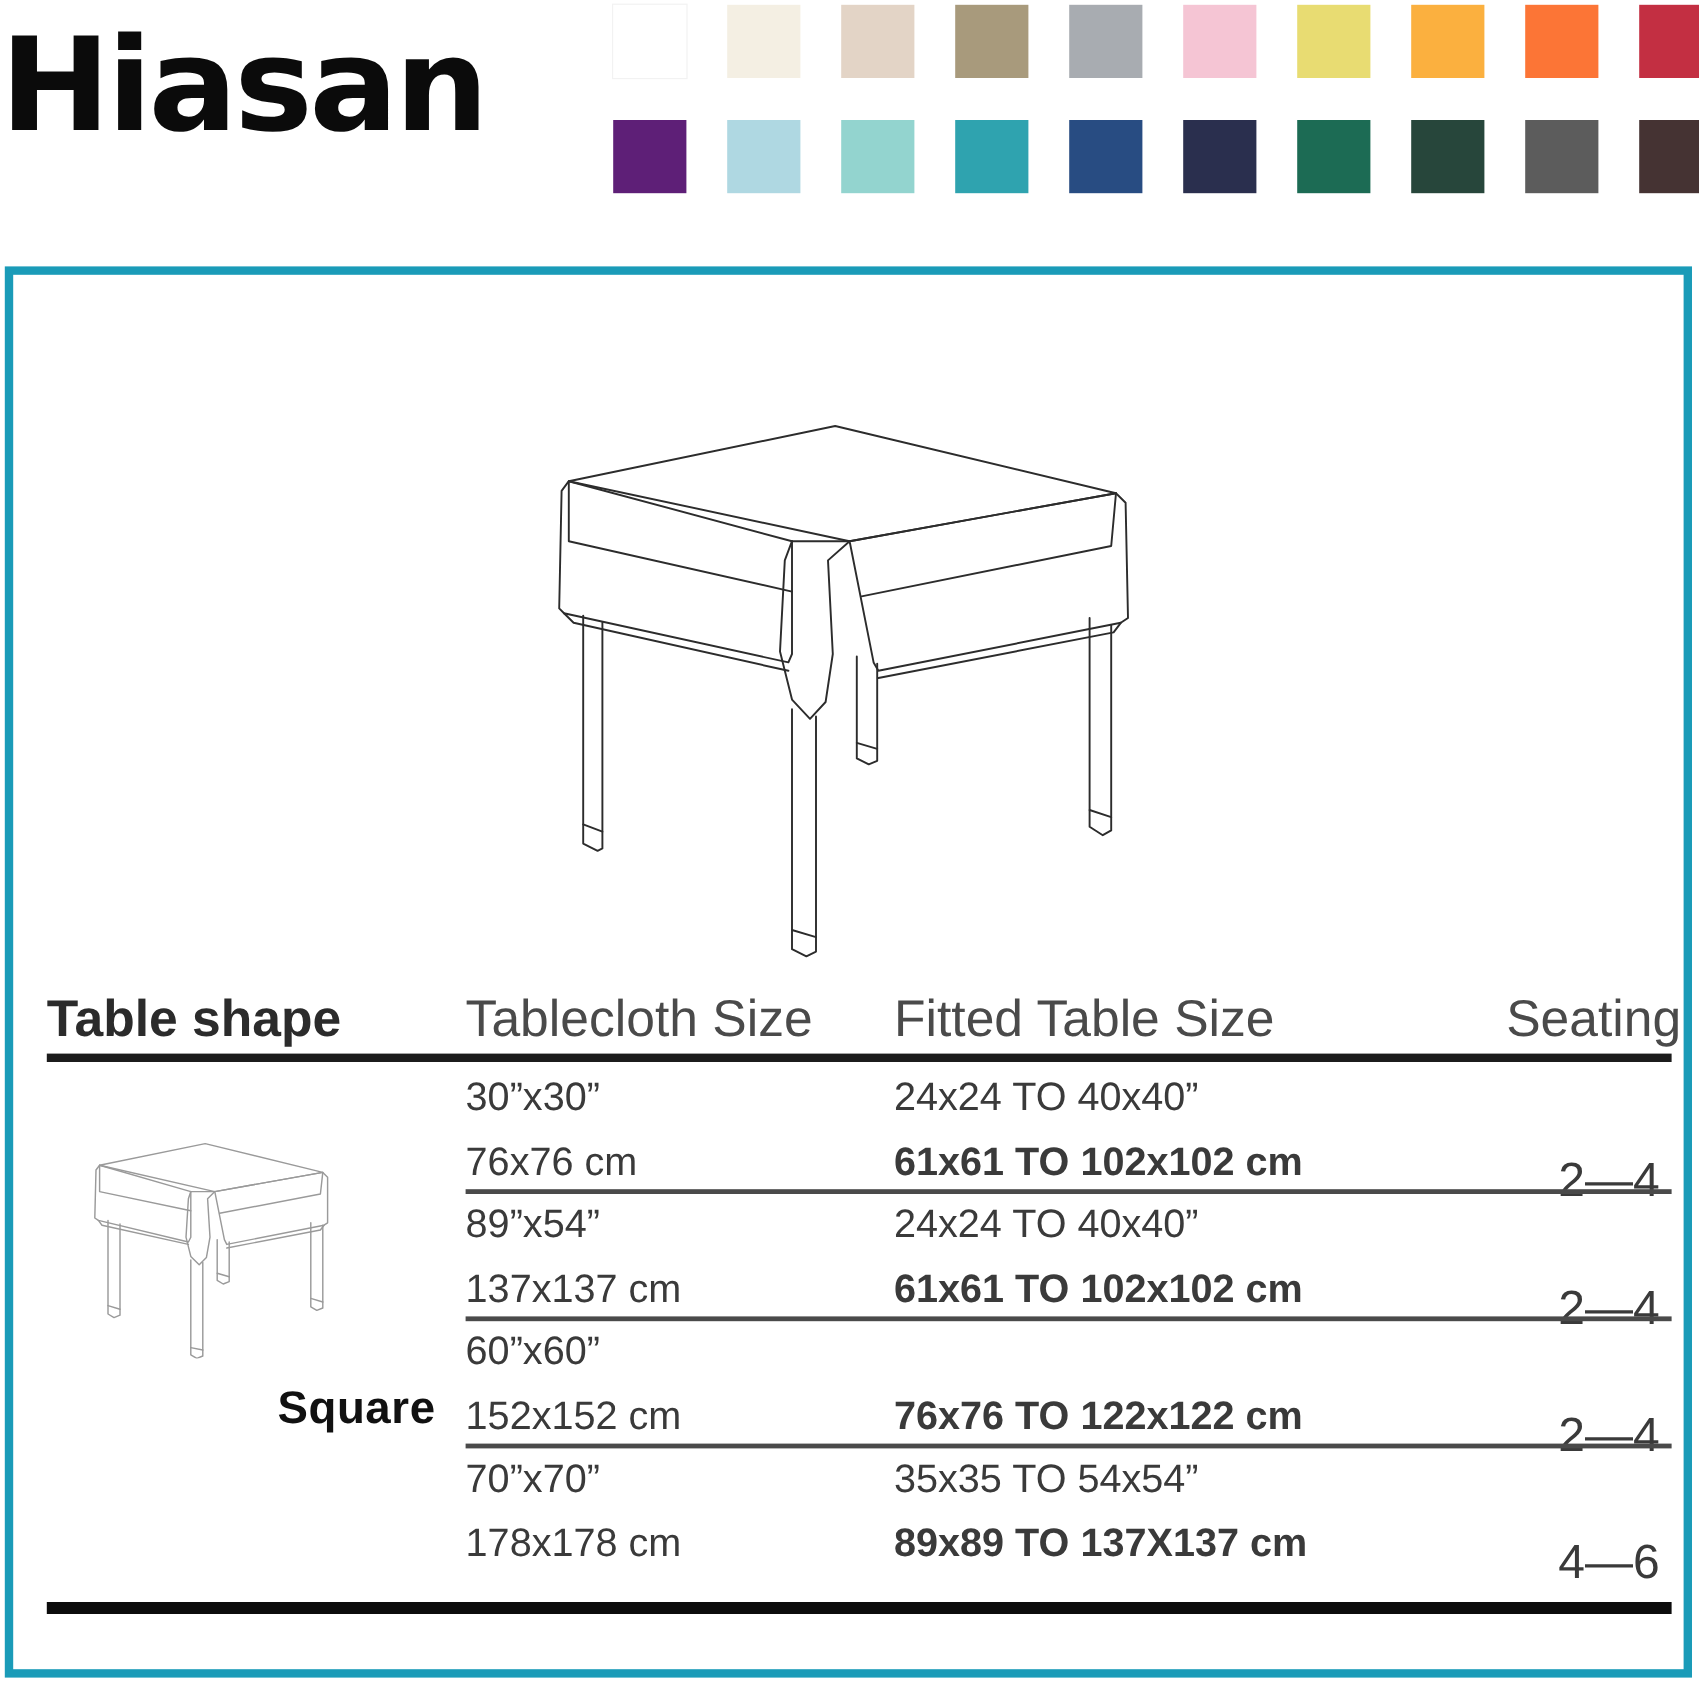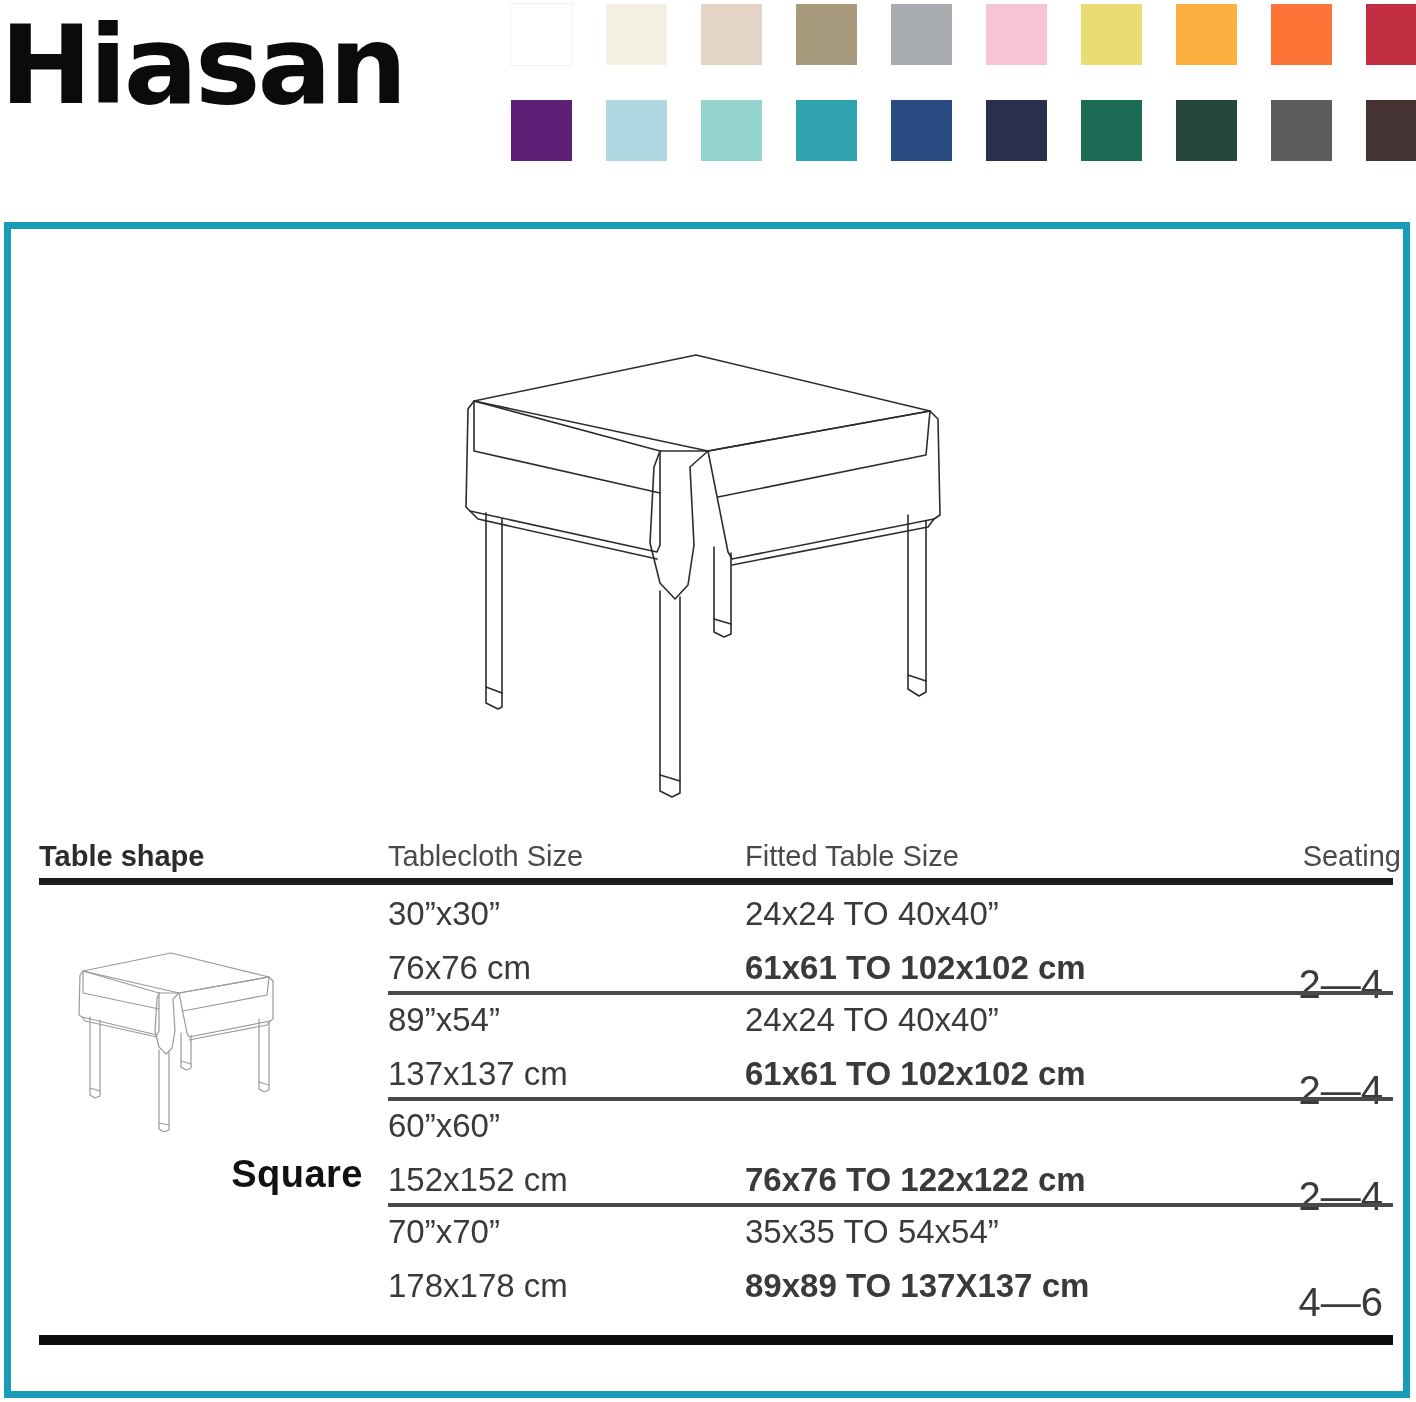--- a/index.html
+++ b/index.html
@@ -8,21 +8,21 @@
     background: #ffffff;
     font-family: "Liberation Sans", sans-serif;
     overflow: hidden;
   }
   #root { position: relative; width: 1416px; height: 1402px; }
 
   
   #brand-logo {
     position: absolute; left: 0px; top: 6px;
     width: 470px; height: 120px;
-    display: flex; align-items: center;
+    display: flex; align-items: flex-end;
   }
   #brand-logo .wordmark {
     font-family: "DejaVu Sans", sans-serif;
     font-weight: 700;
     font-size: 108px;
     letter-spacing: -3px;
     color: #0b0b0b;
     line-height: 1;
     transform: scaleX(1.02);
     transform-origin: left center;
@@ -58,21 +58,21 @@
 
   
   #size-table {
     position: absolute; left: 22px; top: 580px;
     width: 1368px; height: 542px;
   }
 
   .th-row { position: relative; height: 62px; }
   .th {
     position: absolute; bottom: 0;
-    font-size: 29px;
+    font-size: 43px;
     color: #4a4a4a;
     white-space: nowrap;
     line-height: 1;
   }
   .th.shape  { left: 6px;   color: #2b2b2b; font-weight: 700; }
   .th.cloth  { left: 355px; }
   .th.fitted { left: 712px; }
   .th.seat   { right: 0px; margin-left: 32px;  }
 
   .rule-head {

